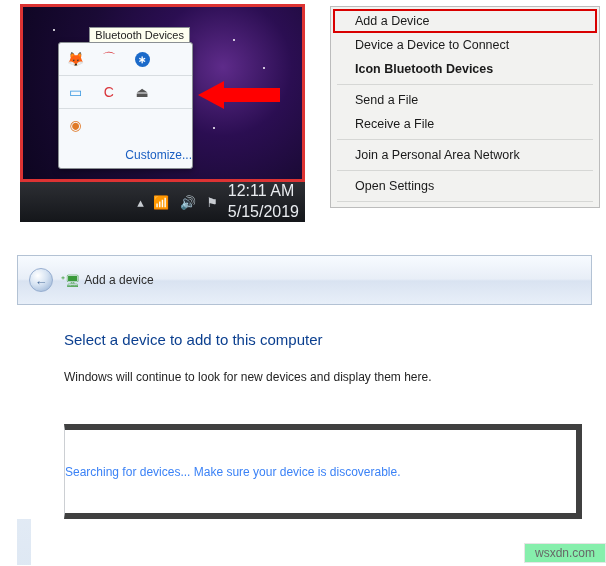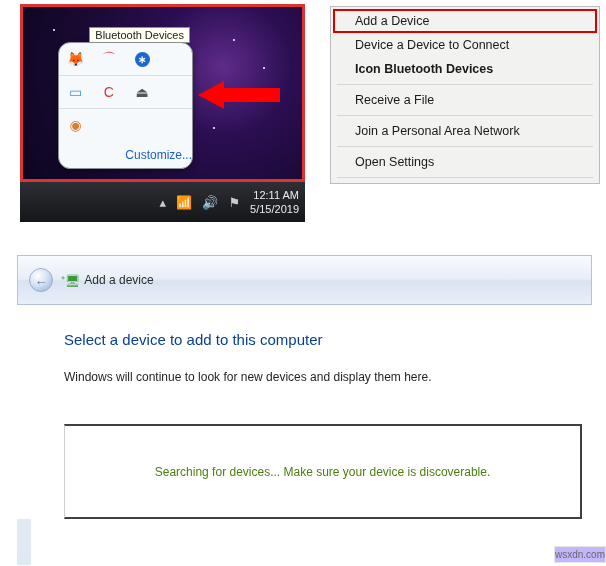--- a/index.html
+++ b/index.html
@@ -3,53 +3,53 @@
 <meta charset="utf-8">
 <style>
   * { box-sizing: border-box; margin: 0; padding: 0; }
   body { width: 606px; height: 566px; font-family: "Segoe UI", Tahoma, sans-serif; background: #fff; position: relative; }
 
   .top-region { position: relative; width: 590px; height: 228px; margin: 4px 0 0 20px; }
   .desktop-bg { position: absolute; left: 0; top: 0; width: 285px; height: 178px;
     background: radial-gradient(circle at 200px 60px, #5e2b8a 0%, #2b0e52 30%, #1a0a35 60%, #0d0520 100%); border: 3px solid #d33; }
   .star { position:absolute; width:2px; height:2px; background:#fff; border-radius:50%; }
 
-  .tray-popup { position: absolute; left: 38px; top: 38px; width: 135px; background: #f6f9fc; border: 1px solid #8a8f93; border-radius: 12px; box-shadow: 0 2px 6px rgba(0,0,0,.35); }
+  .tray-popup { position: absolute; left: 38px; top: 38px; width: 135px; background: #f6f9fc; border: 1px solid #8a8f93; border-radius: 3px; box-shadow: 0 2px 6px rgba(0,0,0,.35); }
   .tooltip { position: absolute; right: 2px; top: -16px; background: #fefff0; border: 1px solid #8a8f93; font-size: 11px; padding: 1px 5px; color: #222; }
   .tray-grid { display: grid; grid-template-columns: repeat(4, 1fr); }
   .tray-cell { height: 32px; display:flex; align-items:center; justify-content:center; font-size:14px; }
   .tray-div { grid-column: 1 / -1; height: 1px; background: #d8dde1; }
   .customize { text-align: right; font-size: 12px; color: #1a5fc2; padding: 7px 0 6px; }
 
   .big-arrow { position: absolute; left: 178px; top: 77px; }
   .arrow-line { position:absolute; left:22px; top:7px; width:60px; height:14px; background:#ff0000; }
   .arrow-head { position:absolute; left:0; top:0; width:0; height:0; border-top:14px solid transparent; border-bottom:14px solid transparent; border-right:26px solid #ff0000; }
 
   .taskbar { position: absolute; left: 0; top: 178px; width: 285px; height: 40px;
     background: linear-gradient(#2d2f34, #14161a); display:flex; align-items:center; justify-content:flex-end; padding-right:6px; gap:10px; }
   .tb-icon { color:#c8ccd1; font-size:13px; }
-  .tb-clock { color:#e9ecf0; font-size:11px; text-align:right; line-height:1.3; }
+  .tb-clock { color:#e9ecf0; font-size:16px; text-align:left; line-height:1.3; }
 
   .ctx-menu { position: absolute; left: 310px; top: 2px; width: 270px; background: #f2f2f0; border: 1px solid #bcbcbc; padding: 2px; }
   .ctx-item { font-size: 12.5px; color: #1a1a1a; padding: 5px 10px 5px 22px; cursor: default; }
   .ctx-item.bold { font-weight: 600; }
   .ctx-sep { height: 1px; background: #d6d7d5; margin: 3px 4px; }
   .ctx-highlight { border: 2px solid #d90000; padding: 3px 8px 3px 20px; }
 
   .wizard { position: absolute; left: 17px; top: 255px; width: 575px; background: #fff; }
   .wiz-head { height: 50px; background: linear-gradient(#f7fbff, #e8eef7 48%, #d9e3f1 52%, #e8eff9); border: 1px solid #b3c2d4; display:flex; align-items:center; padding-left:11px; gap:8px; }
   .back-btn { width: 24px; height: 24px; border-radius: 50%; background: radial-gradient(circle at 35% 30%, #fff, #d6e3f2 45%, #a9c0dd 80%); border:1px solid #97aed0; display:flex; align-items:center; justify-content:center; color:#4b6e9c; font-size:13px; }
   .wiz-title { font-size: 12px; color: #2d2d2d; display:flex; align-items:center; gap:4px; }
   .wiz-body { padding: 26px 10px 0 47px; }
   .wiz-h1 { font-size: 15px; color: #0b3f8f; margin-bottom: 22px; }
   .wiz-p { font-size: 12px; color: #1f1f1f; margin-bottom: 40px; }
-  .search-box { border: 2px solid #404040; border-left: 1px solid #cccfd3; height: 95px; display:flex; align-items:center; justify-content:center; font-size: 12px; color:#4d7c0f; }
+  .search-box { border: 6px solid #404040; border-left: 1px solid #cccfd3; height: 95px; display:flex; align-items:center; justify-content:flex-start; font-size: 12px; color:#3b82f6; }
   .side-blur { position:absolute; left:17px; top:305px; width:14px; height:260px; background: linear-gradient(#e3ecf5,#c9d9ec); opacity:.6; }
 
-  .watermark { position: absolute; right: 0; bottom: 3px; font-size: 10px; color: #676767; background:#c4b5fd; padding:2px 0; border:1px solid #e5e5e5; }
+  .watermark { position: absolute; right: 0; bottom: 3px; font-size: 12px; color: #676767; background:#86efac; padding:2px 10px; border:1px solid #e5e5e5; }
 
   .bt-icon { width:15px; height:15px; border-radius:50%; background:#1b6ac9; display:flex; align-items:center; justify-content:center; color:#fff; font-size:10px; font-weight:bold; }
 </style>
 </head>
 <body>
 
 <div class="top-region">
   <div class="desktop-bg">
     <span class="star" style="left:210px;top:32px"></span>
     <span class="star" style="left:240px;top:60px"></span>
@@ -94,20 +94,21 @@
       <div>12:11 AM</div>
       <div>5/15/2019</div>
     </div>
   </div>
 
   <div class="ctx-menu">
     <div class="ctx-item ctx-highlight">Add a Device</div>
     <div class="ctx-item">Device a Device to Connect</div>
     <div class="ctx-item bold">Icon Bluetooth Devices</div>
     <div class="ctx-sep"></div>
+    <div class="ctx-item">Send a File</div>
     <div class="ctx-item">Receive a File</div>
     <div class="ctx-sep"></div>
     <div class="ctx-item">Join a Personal Area Network</div>
     <div class="ctx-sep"></div>
     <div class="ctx-item">Open Settings</div>
     <div class="ctx-sep"></div>
   </div>
 </div>
 
 <div class="side-blur"></div>

